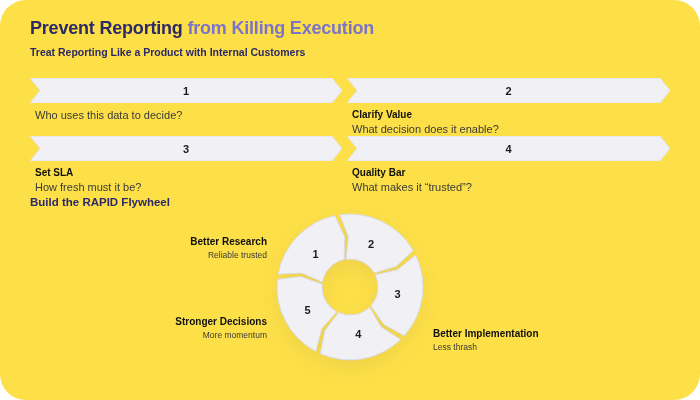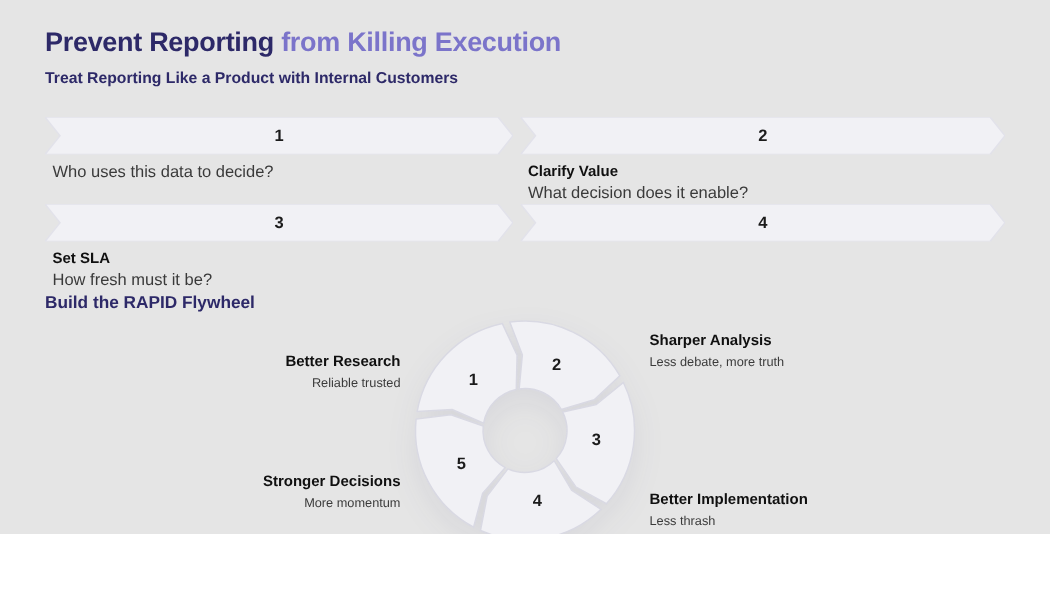--- a/index.html
+++ b/index.html
@@ -1,20 +1,21 @@
 <!DOCTYPE html>
 <html><head>
 <meta charset="utf-8">
 <style>
   html,body{margin:0;padding:0;}
   .page{
-    position:relative; width:700px; height:356px; overflow:hidden;
-    background:#e5e5e5;
+    position:relative; width:700px; height:400px; overflow:hidden;
+    background:#fde047;
     font-family:"Liberation Sans", sans-serif;
     color:#141414;
+    border-radius:26px;
   }
   
   .title{position:absolute; left:30px; top:18px; font-size:18px; font-weight:700; letter-spacing:-0.2px; white-space:nowrap;}
   .title .primary{color:#2d2968;}
   .title .accent{color:#7b74ca;}
   .subtitle{position:absolute; left:30px; top:46px; font-size:10.5px; font-weight:700; color:#2d2968;}
   
   .step{position:absolute;}
   .chev-wrap{position:relative;}
   .chev{display:block;}
@@ -83,20 +84,24 @@
     </div>
   </div>
 
   <div class="step" style="left:347px; top:136px;">
     <div class="chev-wrap">
       <svg class="chev" width="323" height="25">
         <polygon points="0,0 313,0 323,12.5 313,25 0,25 10,12.5"></polygon>
       </svg>
       <div class="chev-num" style="width:323px;">4</div>
     </div>
+    <div class="step-text">
+      <div class="step-title">Quality Bar</div>
+      <div class="step-desc">What makes it “trusted”?</div>
+    </div>
   </div>
 
   <div class="section-heading">Build the RAPID Flywheel</div>
 
   <svg class="fw-svg" width="160" height="160" viewBox="-80 -80 160 160">
     <g id="fw-segments">
         <path d="M -71.89 -12.68 A 73 73 0 0 1 -15.18 -71.40 L -5.28 -50.22 L -5.82 -27.39 A 28 28 0 0 0 -27.57 -4.86 L -48.54 -13.92 Z" class="fw-seg"></path>
         <path d="M -10.16 -72.29 A 73 73 0 0 1 63.22 -36.50 L 46.13 -20.54 L 24.25 -14.00 A 28 28 0 0 0 -3.90 -27.73 L -1.76 -50.47 Z" class="fw-seg"></path>
         <path d="M 65.61 -32.00 A 73 73 0 0 1 54.25 48.85 L 33.79 37.53 L 20.81 18.74 A 28 28 0 0 0 25.17 -12.27 L 47.45 -17.27 Z" class="fw-seg"></path>
         <path d="M 50.71 52.51 A 73 73 0 0 1 -29.69 66.69 L -25.25 43.73 L -11.39 25.58 A 28 28 0 0 0 19.45 20.14 L 31.09 39.79 Z" class="fw-seg"></path>
@@ -108,24 +113,20 @@
       <text class="fw-num" x="47.5" y="6.7">3</text>
       <text class="fw-num" x="8.3" y="47.3">4</text>
       <text class="fw-num" x="-42.4" y="22.5">5</text>
     </g>
   </svg>
 
   <div class="fw-label left" style="right:433px; top:236px;">
     <div class="fw-label-title">Better Research</div>
     <div class="fw-label-desc">Reliable trusted</div>
   </div>
-  <div class="fw-label right" style="left:433px; top:222px;">
-    <div class="fw-label-title">Sharper Analysis</div>
-    <div class="fw-label-desc">Less debate, more truth</div>
-  </div>
   <div class="fw-label left" style="right:433px; top:316px;">
     <div class="fw-label-title">Stronger Decisions</div>
     <div class="fw-label-desc">More momentum</div>
   </div>
   <div class="fw-label right" style="left:433px; top:328px;">
     <div class="fw-label-title">Better Implementation</div>
     <div class="fw-label-desc">Less thrash</div>
   </div>
 
 </div>

